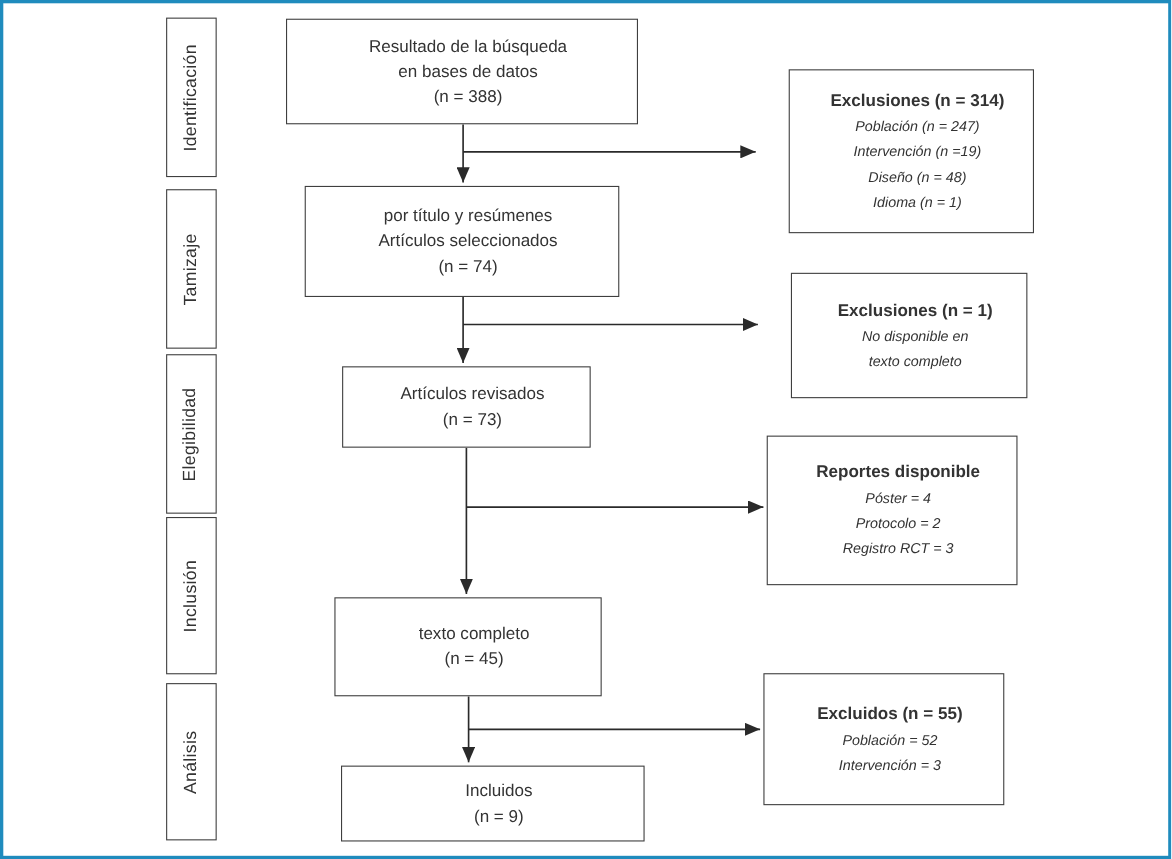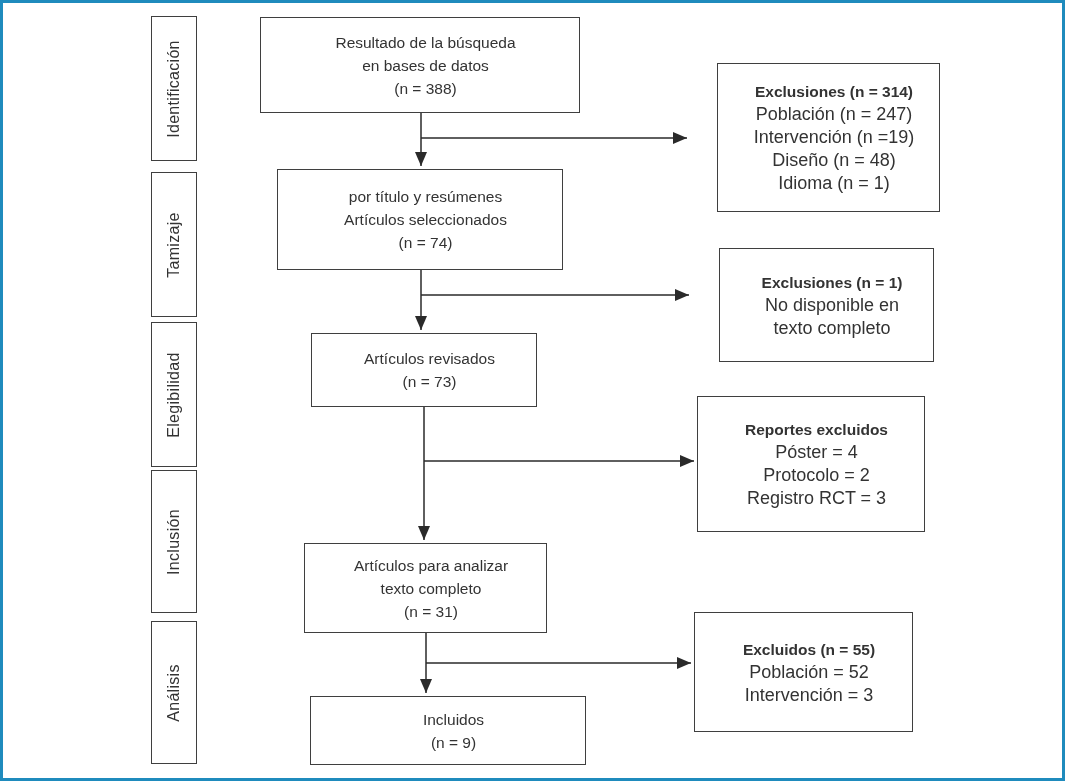--- a/index.html
+++ b/index.html
@@ -31,21 +31,21 @@
     border: 1.5px solid #3f3f3f;
     display: flex;
     flex-direction: column;
     align-items: center;
     justify-content: center;
     text-align: center;
     z-index: 2;
     padding-left: 11px;
   }
   .flow-box .line { font-size: 15.5px; line-height: 23px; white-space: nowrap; }
-  .side-box .line { font-size: 18px; line-height: 23px; white-space: nowrap; }
+  .side-box .line { font-size: 13px; line-height: 23px; white-space: nowrap; font-style: italic; }
   .side-box .title { font-size: 15.5px; line-height: 23px; font-weight: bold; white-space: nowrap; }
   .stage-box {
     position: absolute;
     box-sizing: border-box;
     background: #ffffff;
     border: 1.5px solid #3f3f3f;
     display: flex;
     align-items: center;
     justify-content: center;
     z-index: 2;
@@ -107,23 +107,22 @@
     <div class="line">Artículos seleccionados</div>
     <div class="line">(n = 74)</div>
   </div>
 
   <div class="box flow-box" style="left:311px; top:333px; width:226px; height:74px;">
     <div class="line">Artículos revisados</div>
     <div class="line">(n = 73)</div>
   </div>
 
   <div class="box flow-box" style="left:304px; top:543px; width:243px; height:90px;">
-    <div class="line">Artículos para analizar</div>
     <div class="line">texto completo</div>
-    <div class="line">(n = 31)</div>
+    <div class="line">(n = 45)</div>
   </div>
 
   <div class="box flow-box" style="left:310px; top:696px; width:276px; height:69px;">
     <div class="line">Incluidos</div>
     <div class="line">(n = 9)</div>
   </div>
 
   <div class="box side-box" style="left:717px; top:63px; width:223px; height:149px;">
     <div class="title">Exclusiones (n = 314)</div>
     <div class="line">Población (n = 247)</div>
@@ -132,21 +131,21 @@
     <div class="line">Idioma (n = 1)</div>
   </div>
 
   <div class="box side-box" style="left:719px; top:248px; width:215px; height:114px;">
     <div class="title">Exclusiones (n = 1)</div>
     <div class="line">No disponible en</div>
     <div class="line">texto completo</div>
   </div>
 
   <div class="box side-box" style="left:697px; top:396px; width:228px; height:136px;">
-    <div class="title">Reportes excluidos</div>
+    <div class="title">Reportes disponible</div>
     <div class="line">Póster = 4</div>
     <div class="line">Protocolo = 2</div>
     <div class="line">Registro RCT = 3</div>
   </div>
 
   <div class="box side-box" style="left:694px; top:612px; width:219px; height:120px;">
     <div class="title">Excluidos (n = 55)</div>
     <div class="line">Población = 52</div>
     <div class="line">Intervención = 3</div>
   </div>

